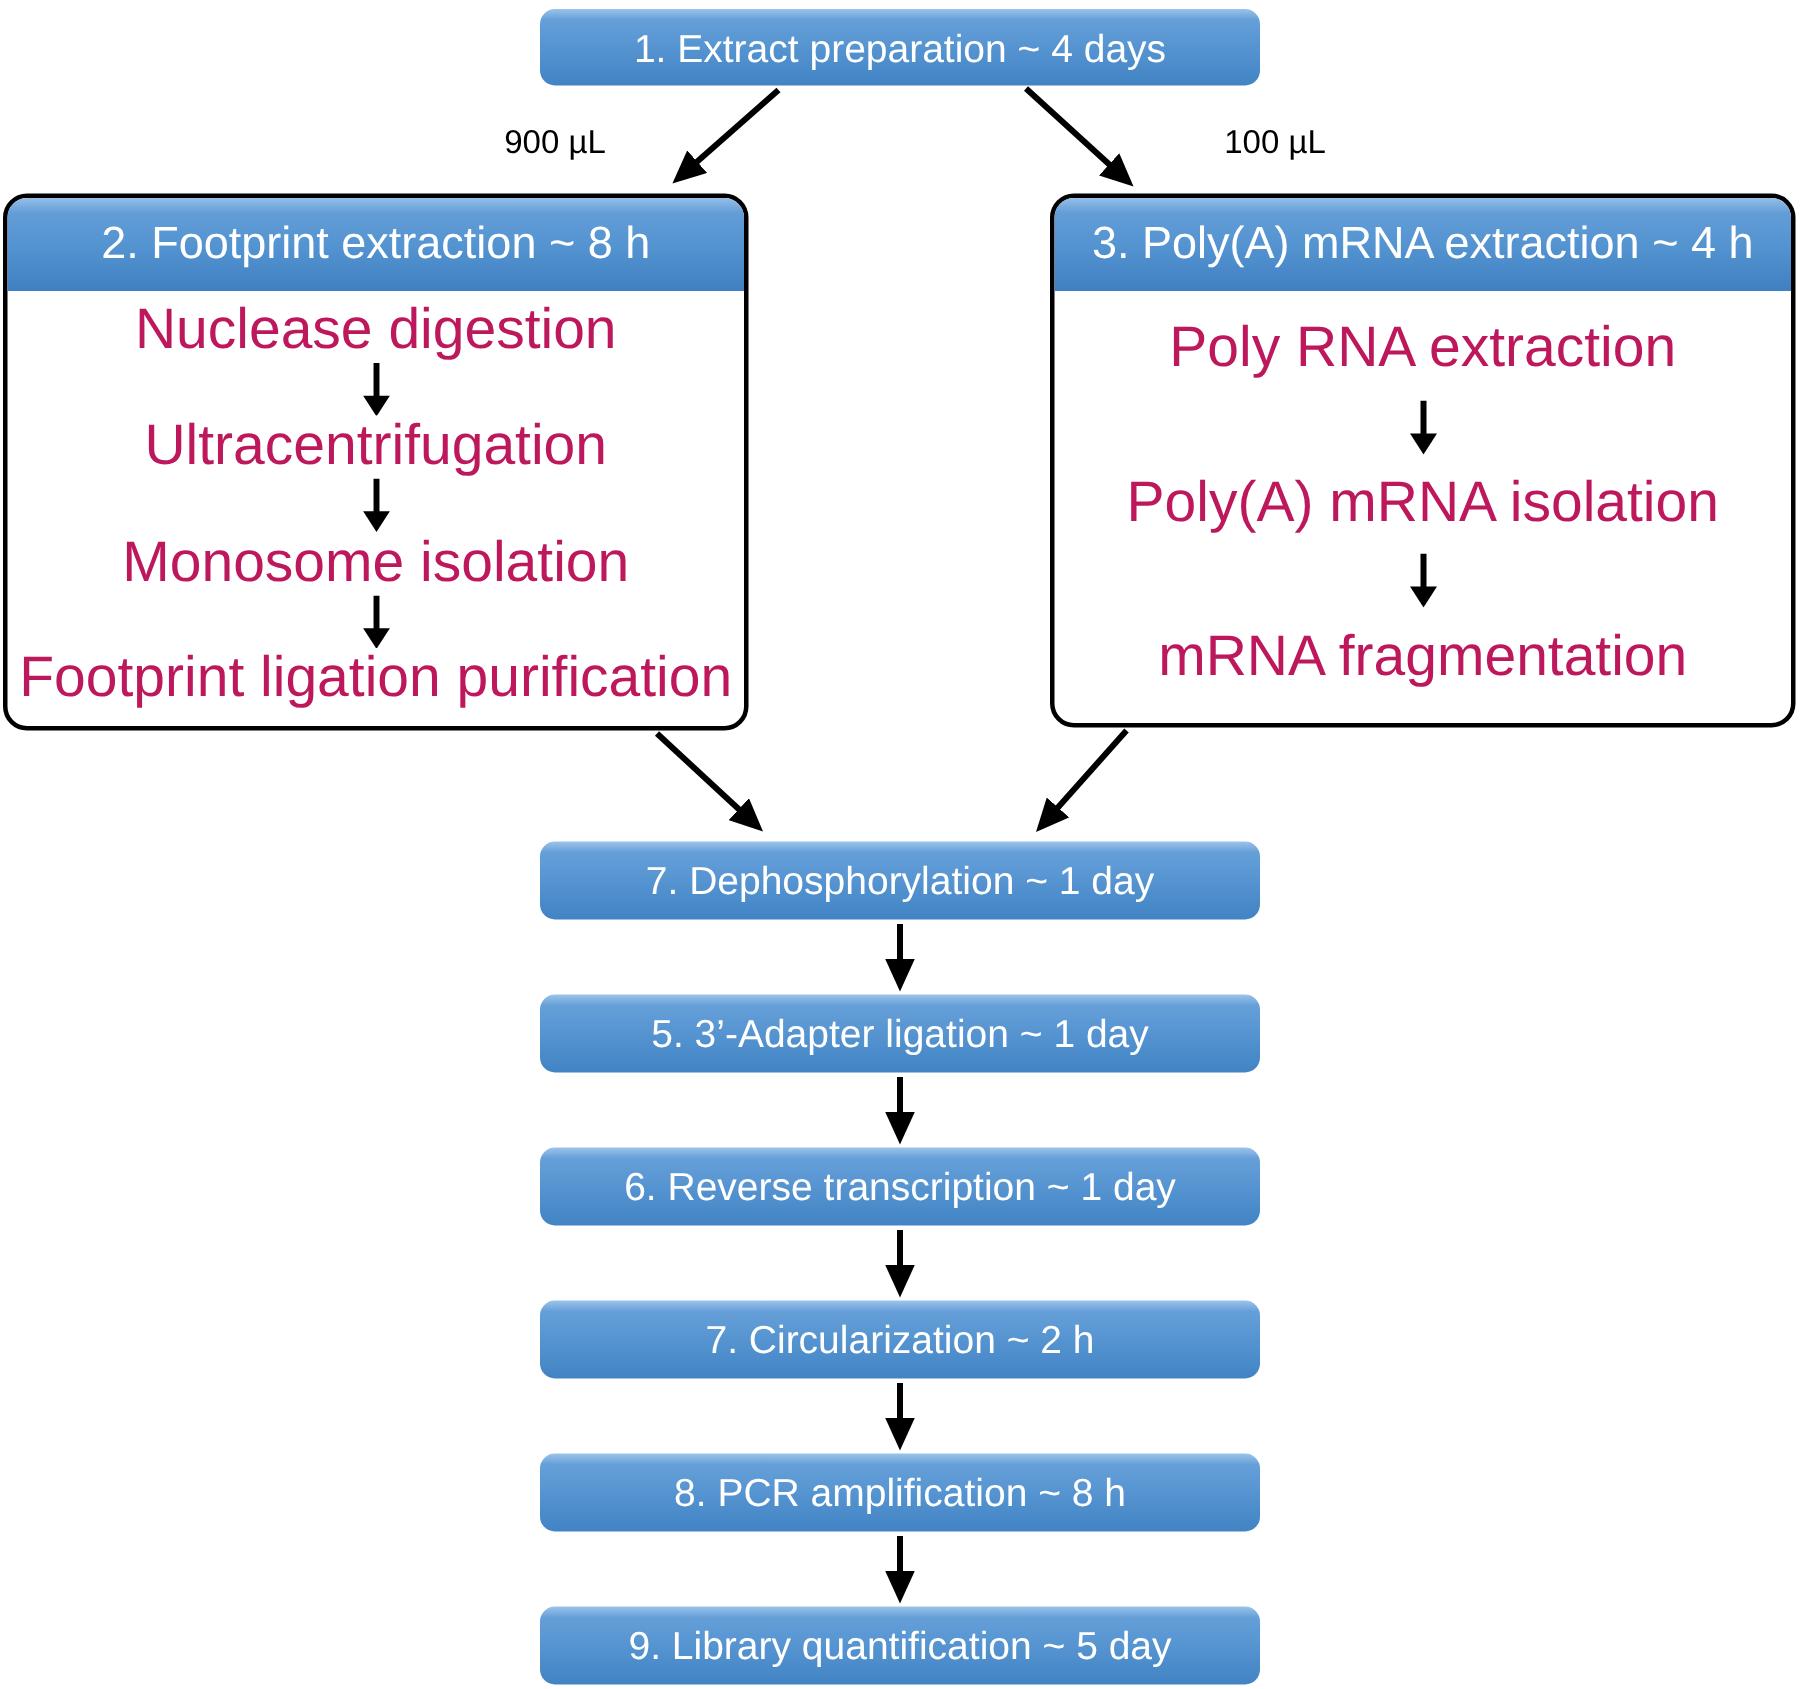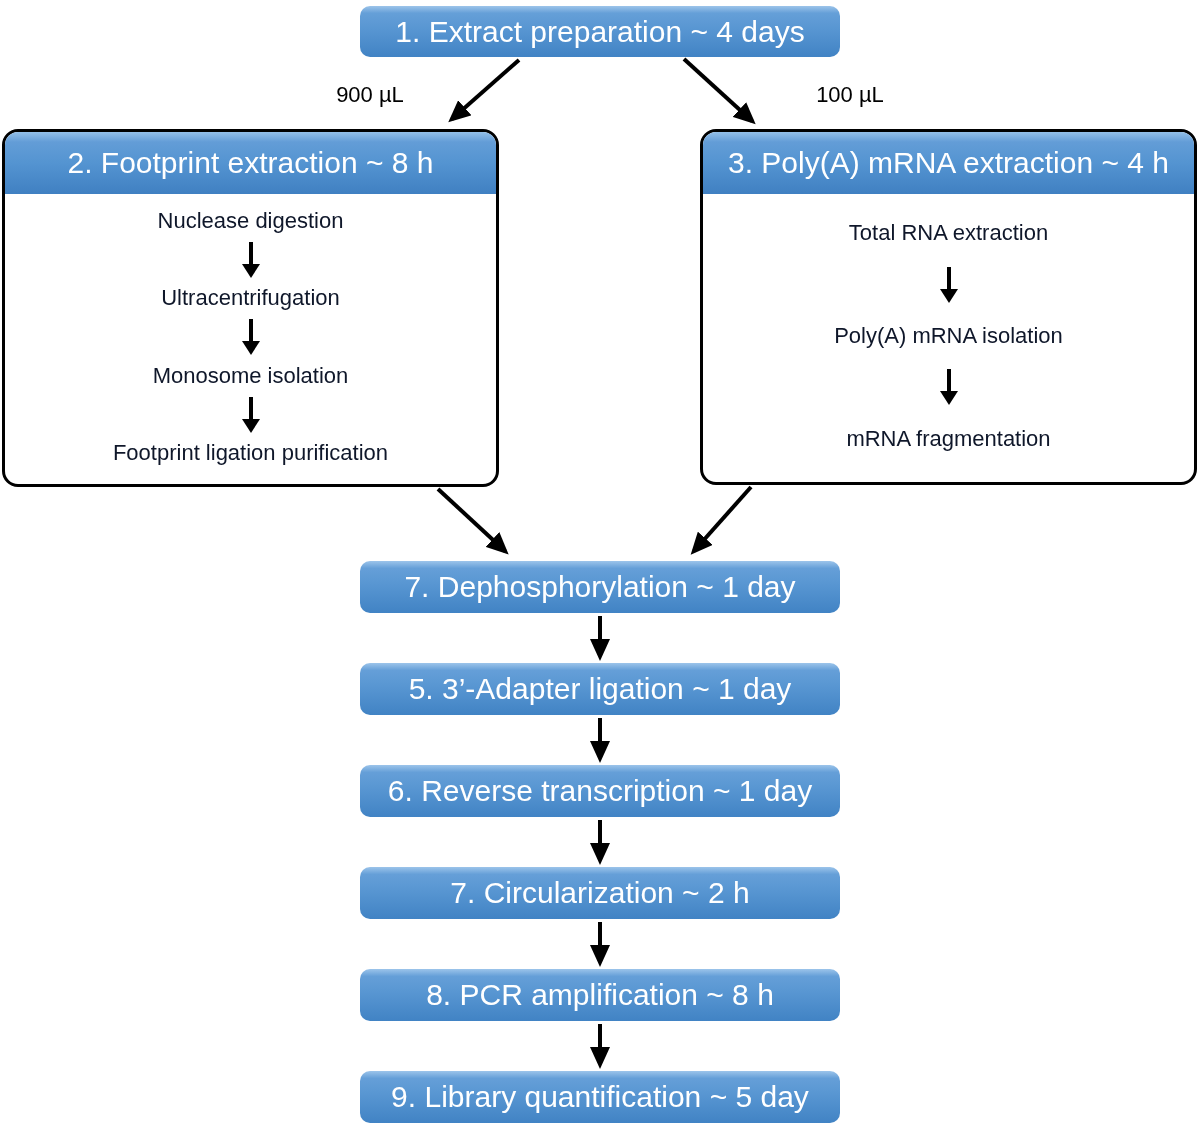--- a/index.html
+++ b/index.html
@@ -26,21 +26,21 @@
     position: absolute;
     left: 360px;
     width: 480px;
     height: 52px;
     border-radius: 10px;
     background: linear-gradient(180deg, #9cc4ea 0%, #659fd8 14%, #5896d2 45%, #4183c4 100%);
     color: #ffffff;
     display: flex;
     align-items: center;
     justify-content: center;
-    font-size: 30px;
+    font-size: 26px;
     line-height: 1;
     white-space: nowrap;
     box-sizing: border-box;
   }
   .bigbox {
     position: absolute;
     top: 129px;
     width: 497px;
     border: 3px solid #000000;
     border-radius: 16px;
@@ -62,22 +62,22 @@
     white-space: nowrap;
   }
   .bigbody {
     display: flex;
     flex-direction: column;
     align-items: center;
     justify-content: space-evenly;
     height: calc(100% - 62px);
     box-sizing: border-box;
     padding: 6px 0 10px 0;
-    font-size: 22px;
-    color: #0f172a;
+    font-size: 38px;
+    color: #be185d;
   }
   .bodyline { white-space: nowrap; line-height: 1.1; }
   .darrow { display: block; }
   .vol-label {
     position: absolute;
     top: 82px;
     width: 140px;
     text-align: center;
     font-size: 22px;
     color: #000000;
@@ -141,21 +141,21 @@
           <line x1="10" y1="0" x2="10" y2="24" stroke="#000" stroke-width="4"></line>
           <polygon points="1,22 19,22 10,36" fill="#000"></polygon>
         </svg>
       <div class="bodyline">Footprint ligation purification</div>
     </div>
   </div>
 
   <div class="bigbox right">
     <div class="bighead">3. Poly(A) mRNA extraction ~ 4 h</div>
     <div class="bigbody">
-      <div class="bodyline">Total RNA extraction</div>
+      <div class="bodyline">Poly RNA extraction</div>
       <svg class="darrow" width="20" height="36" viewBox="0 0 20 36">
           <line x1="10" y1="0" x2="10" y2="24" stroke="#000" stroke-width="4"></line>
           <polygon points="1,22 19,22 10,36" fill="#000"></polygon>
         </svg>
       <div class="bodyline">Poly(A) mRNA isolation</div>
       <svg class="darrow" width="20" height="36" viewBox="0 0 20 36">
           <line x1="10" y1="0" x2="10" y2="24" stroke="#000" stroke-width="4"></line>
           <polygon points="1,22 19,22 10,36" fill="#000"></polygon>
         </svg>
       <div class="bodyline">mRNA fragmentation</div>

